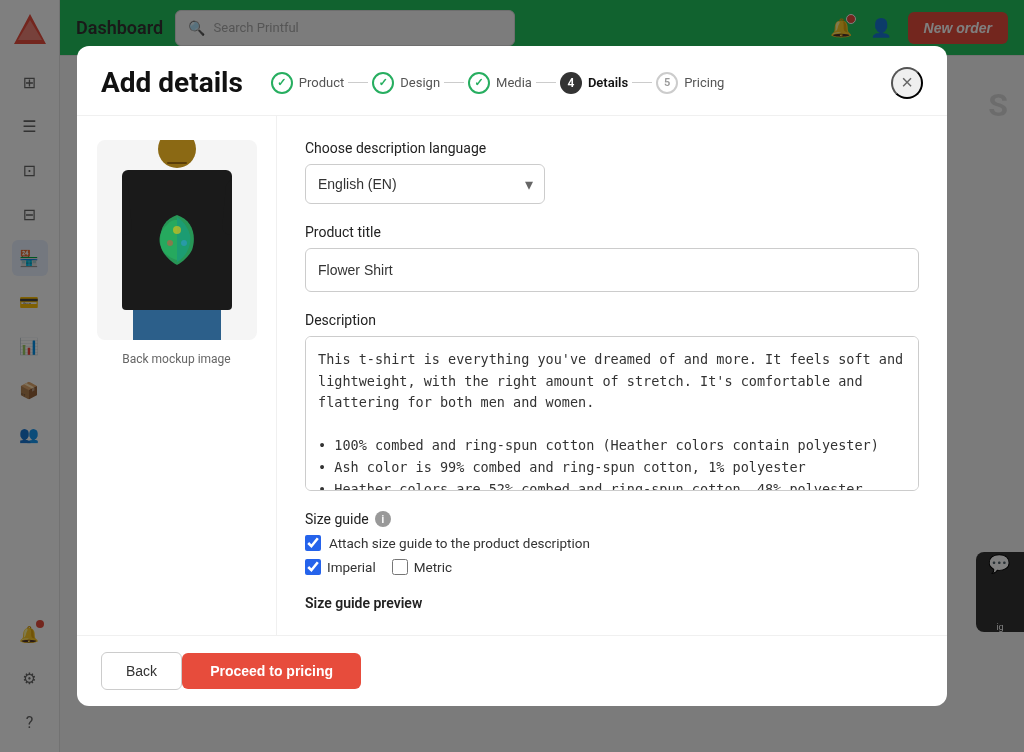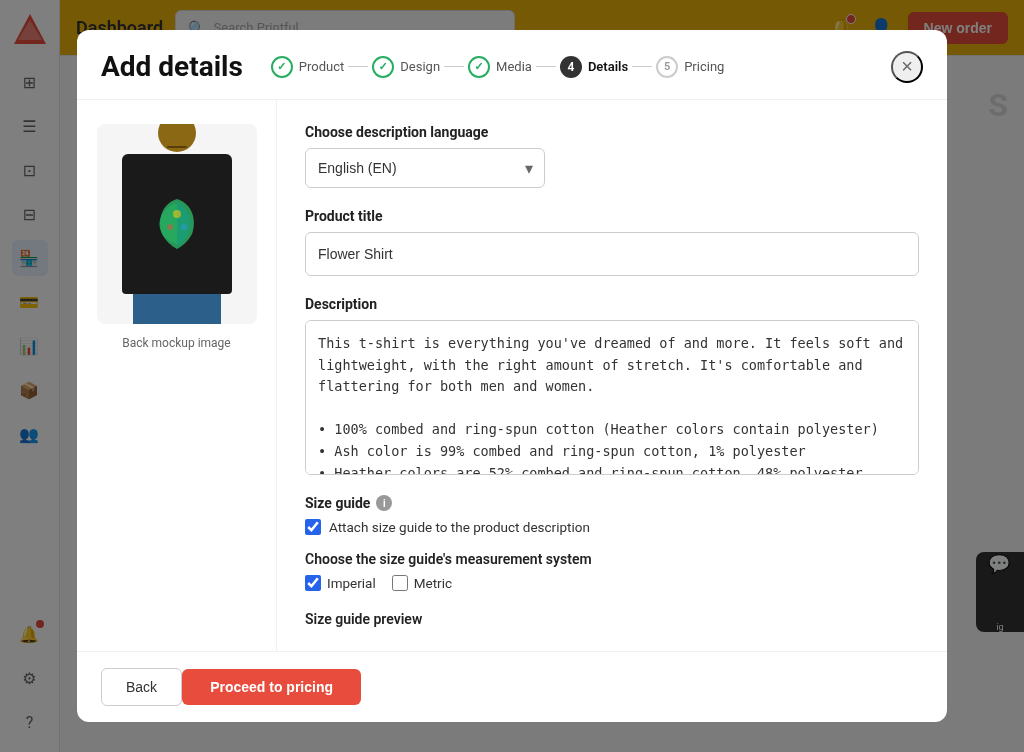--- a/index.html
+++ b/index.html
@@ -64,21 +64,21 @@
       height: 8px;
       background: #e74c3c;
       border-radius: 50%;
     }
 
     
     .topbar {
       position: absolute;
       top: 0; left: 60px; right: 0;
       height: 56px;
-      background: #eab308;
+      background: #22c55e;
       border-bottom: 1px solid #e5e5e5;
       display: flex;
       align-items: center;
       padding: 0 16px;
       gap: 12px;
       z-index: 1;
     }
     .topbar-title {
       font-size: 18px;
       font-weight: 600;
@@ -106,20 +106,21 @@
     }
     .new-order-btn {
       background: #e74c3c;
       color: #fff;
       border: none;
       border-radius: 6px;
       padding: 8px 16px;
       font-size: 14px;
       font-weight: 600;
       cursor: pointer;
+      font-style: italic;
     }
     .topbar-icon {
       width: 28px;
       height: 28px;
       display: flex;
       align-items: center;
       justify-content: center;
       color: #555;
       font-size: 18px;
       position: relative;
@@ -306,21 +307,21 @@
     }
 
     
     .form-section {
       display: flex;
       flex-direction: column;
       gap: 8px;
     }
     .form-label {
       font-size: 14px;
-      font-weight: 700;
+      font-weight: 400;
       color: #222;
     }
     .form-sublabel {
       font-size: 13px;
       color: #555;
     }
     .select-wrapper {
       width: 240px;
       position: relative;
     }
@@ -663,21 +664,20 @@
 
         <div class="form-section">
           <div class="size-guide-header">
             <span class="form-label">Size guide</span>
             <div class="info-icon">i</div>
           </div>
           <div class="checkbox-row">
             <input type="checkbox" class="checkbox-input" checked="" style="">
             <label>Attach size guide to the product description</label>
           </div>
-          <div class="form-sublabel" style="font-weight:600;color:#222;font-size:14px;margin-top:8px;">Choose the size guide's measurement system</div>
           <div class="measurement-row">
             <label class="measurement-option">
               <input type="checkbox" class="checkbox-input" checked="" style="">
               <span>Imperial</span>
             </label>
             <label class="measurement-option">
               <input type="checkbox" class="checkbox-input" style="">
               <span>Metric</span>
             </label>
           </div>

